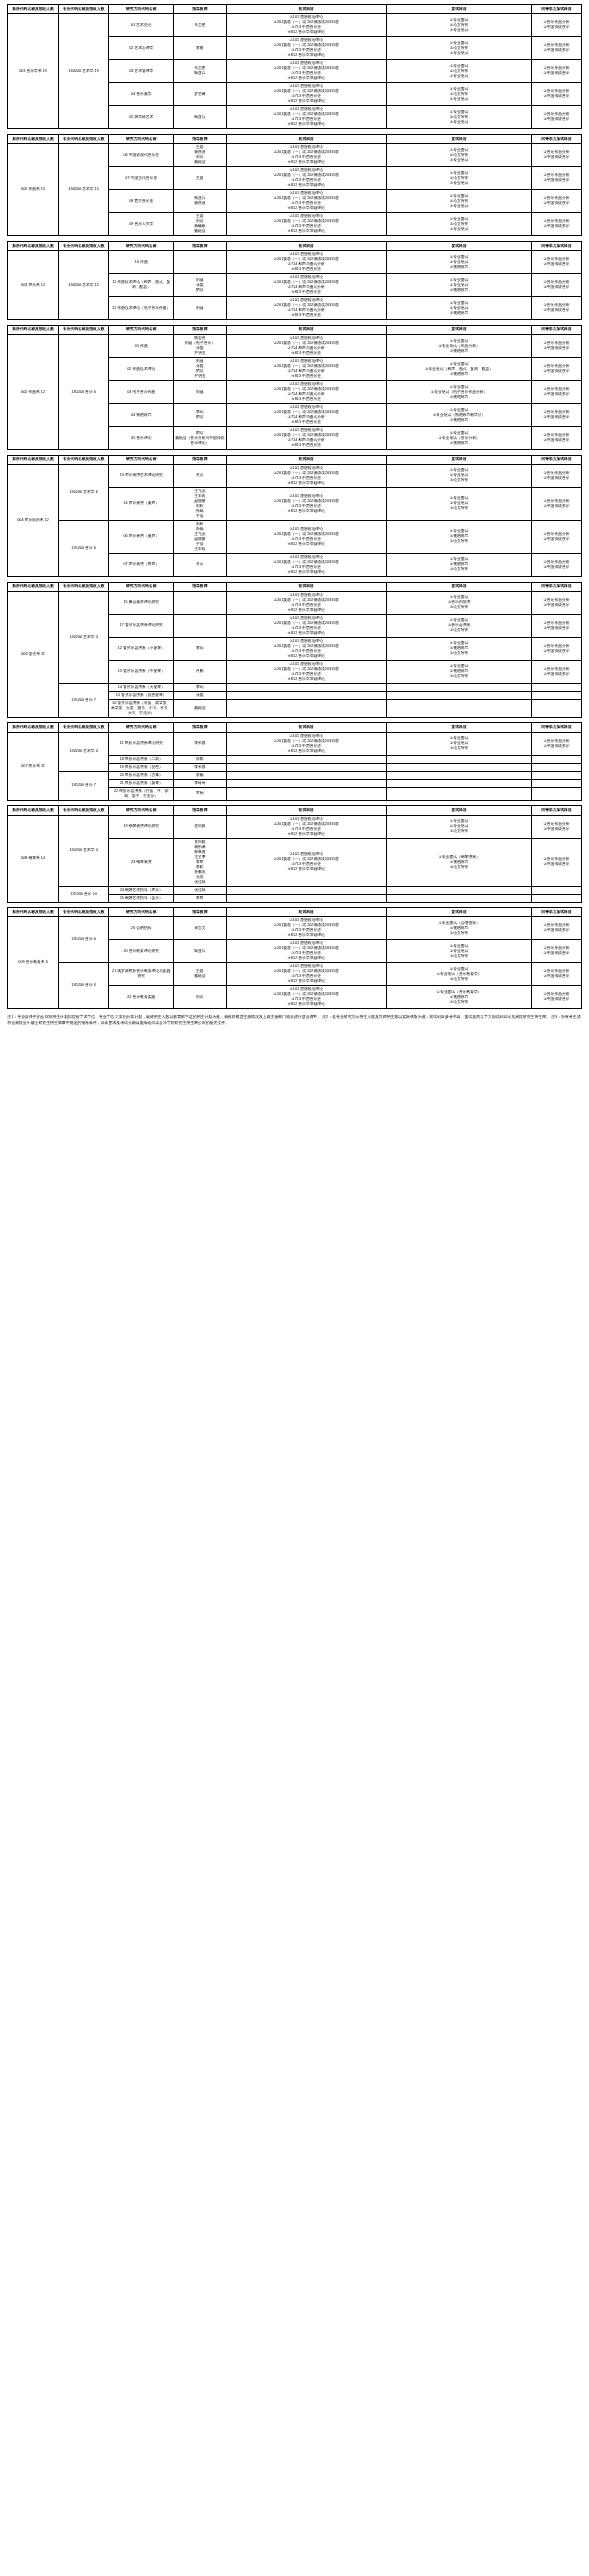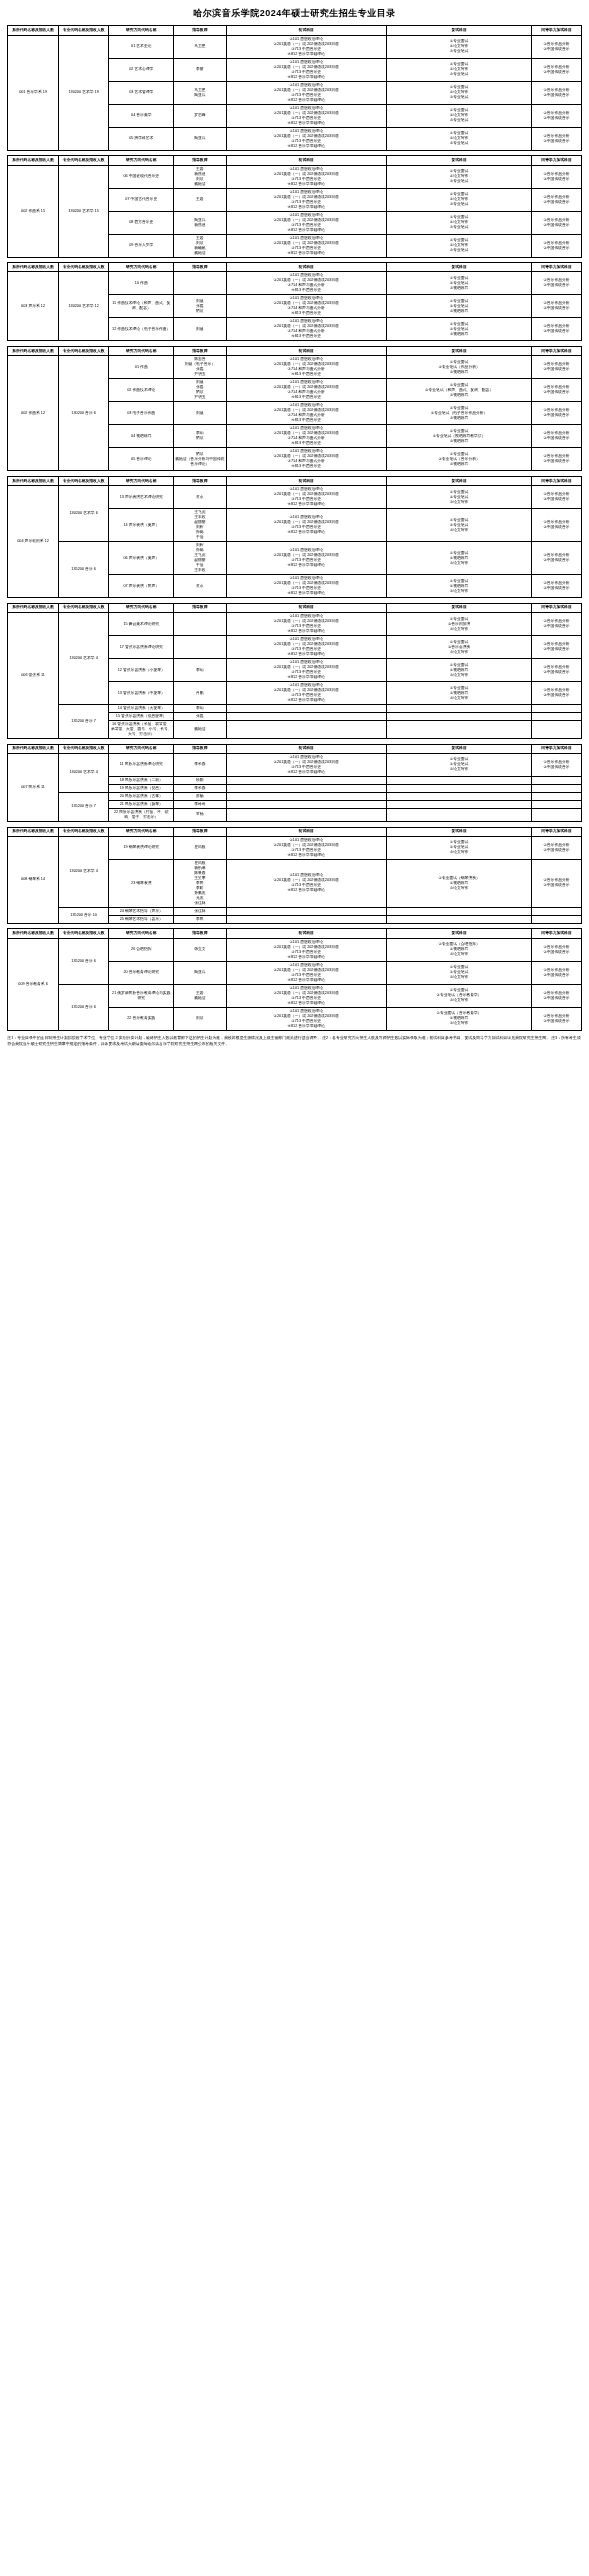--- a/index.html
+++ b/index.html
@@ -17,21 +17,20 @@
   col.c3{width:10.5%}
   col.c4{width:8.5%}
   col.c5{width:26%}
   col.c6{width:23.6%}
   col.c7{width:8.0%}
 </style>
 </head>
 <body>
 
 <div class="page">
-  <div class="doc-title">哈尔滨音乐学院2024年硕士研究生招生专业目录</div>
   <div id="blocks-container">
       <table class="blk">
         <colgroup>
           <col class="c1">
           <col class="c2">
           <col class="c3">
           <col class="c4">
           <col class="c5">
           <col class="c6">
           <col class="c7">

